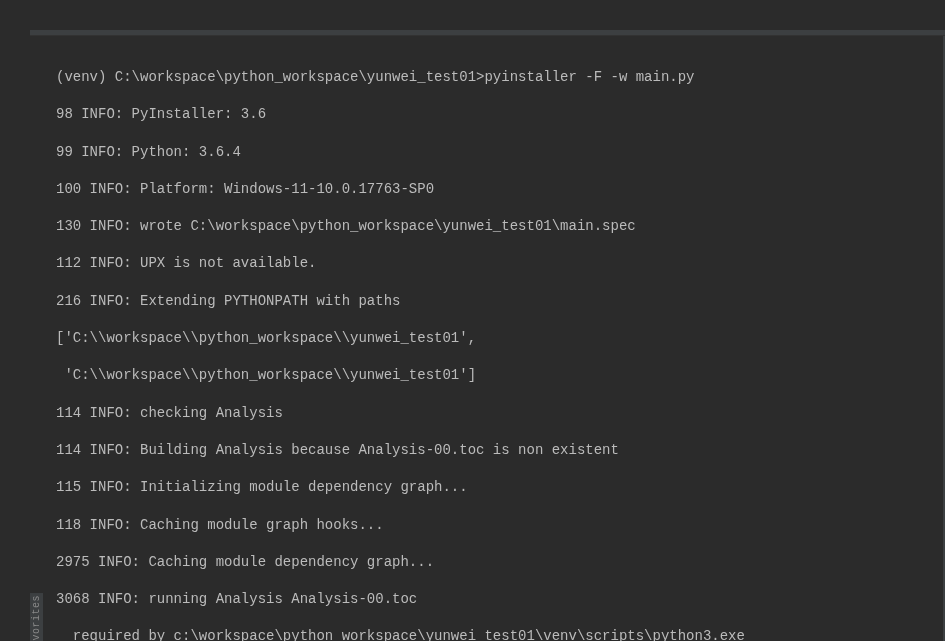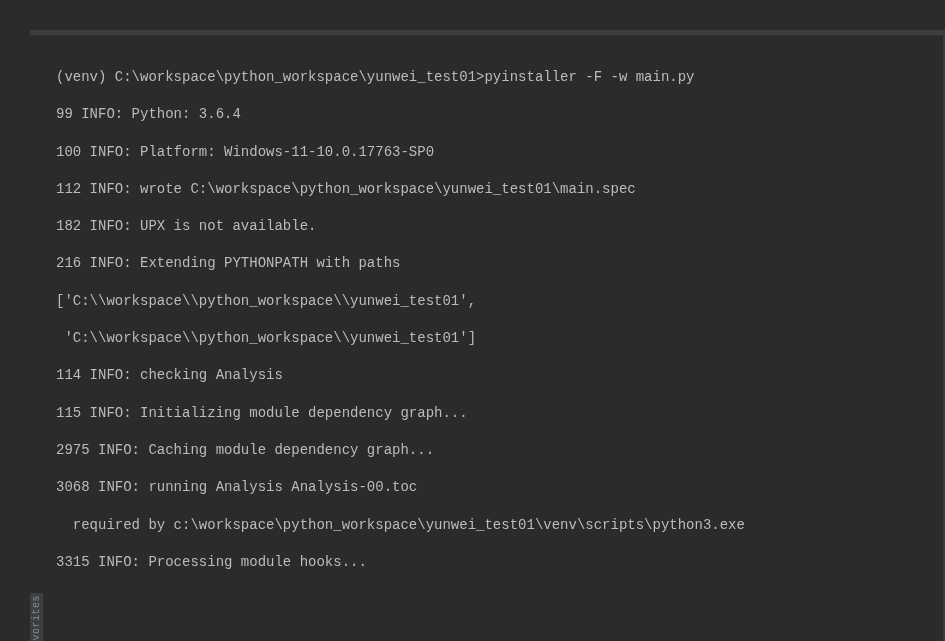--- a/index.html
+++ b/index.html
@@ -60,29 +60,32 @@
       border-radius: 2px;
     }
   </style>
 </head>
 <body>
 
 <div class="top-border"></div>
 
 <div class="terminal-content">
   <div class="terminal-line">(venv) C:\workspace\python_workspace\yunwei_test01&gt;pyinstaller -F -w main.py</div>
+  <div class="terminal-line">98 INFO: PyInstaller: 3.6</div>
   <div class="terminal-line">99 INFO: Python: 3.6.4</div>
   <div class="terminal-line">100 INFO: Platform: Windows-11-10.0.17763-SP0</div>
-  <div class="terminal-line">112 INFO: wrote C:\workspace\python_workspace\yunwei_test01\main.spec</div>
-  <div class="terminal-line">182 INFO: UPX is not available.</div>
+  <div class="terminal-line">130 INFO: wrote C:\workspace\python_workspace\yunwei_test01\main.spec</div>
+  <div class="terminal-line">112 INFO: UPX is not available.</div>
   <div class="terminal-line">216 INFO: Extending PYTHONPATH with paths</div>
   <div class="terminal-line">['C:\\workspace\\python_workspace\\yunwei_test01',</div>
   <div class="terminal-line"> 'C:\\workspace\\python_workspace\\yunwei_test01']</div>
   <div class="terminal-line">114 INFO: checking Analysis</div>
+  <div class="terminal-line">114 INFO: Building Analysis because Analysis-00.toc is non existent</div>
   <div class="terminal-line">115 INFO: Initializing module dependency graph...</div>
+  <div class="terminal-line">118 INFO: Caching module graph hooks...</div>
   <div class="terminal-line">2975 INFO: Caching module dependency graph...</div>
   <div class="terminal-line">3068 INFO: running Analysis Analysis-00.toc</div>
   <div class="terminal-line">  required by c:\workspace\python_workspace\yunwei_test01\venv\scripts\python3.exe</div>
   <div class="terminal-line">3315 INFO: Processing module hooks...</div>
 </div>
 
 <div class="sidebar-tab">avorites</div>
 
 <div class="scrollbar">
   <div class="scrollbar-thumb"></div>

